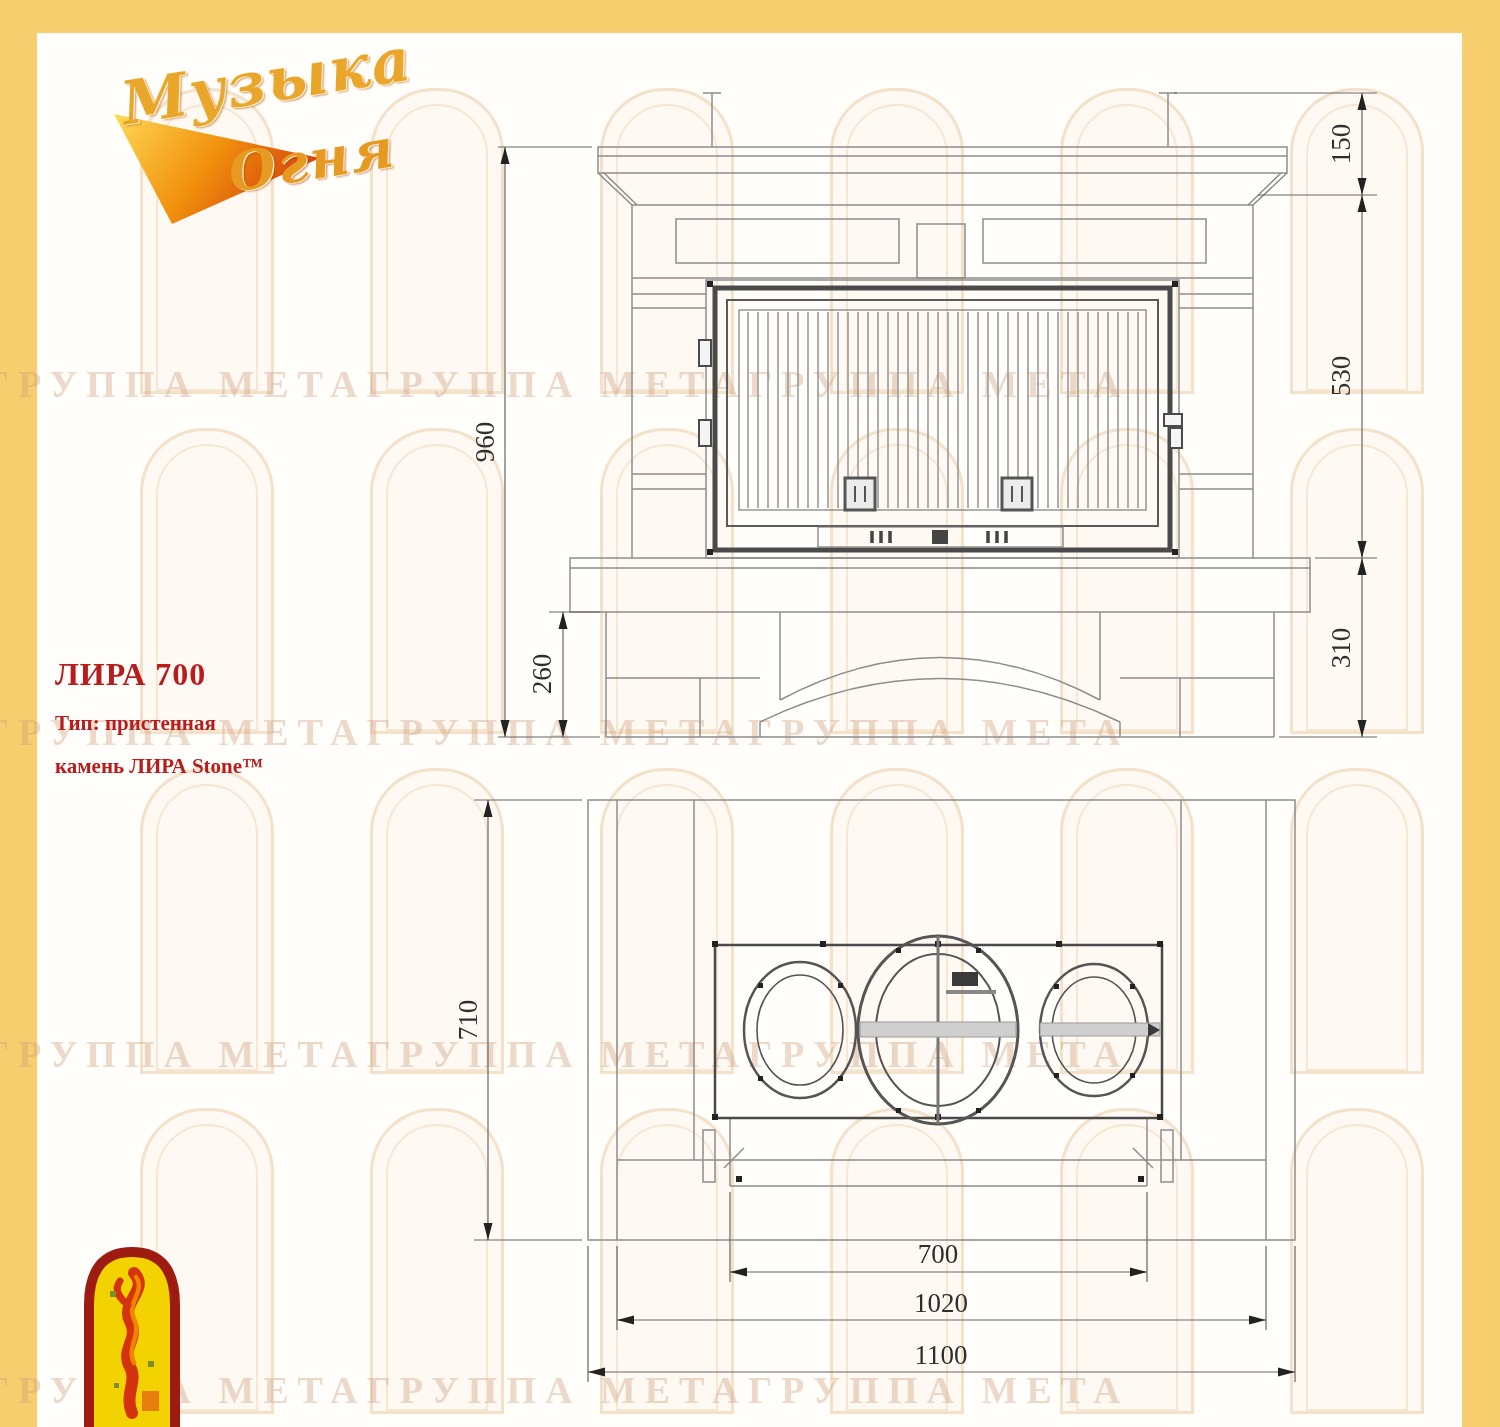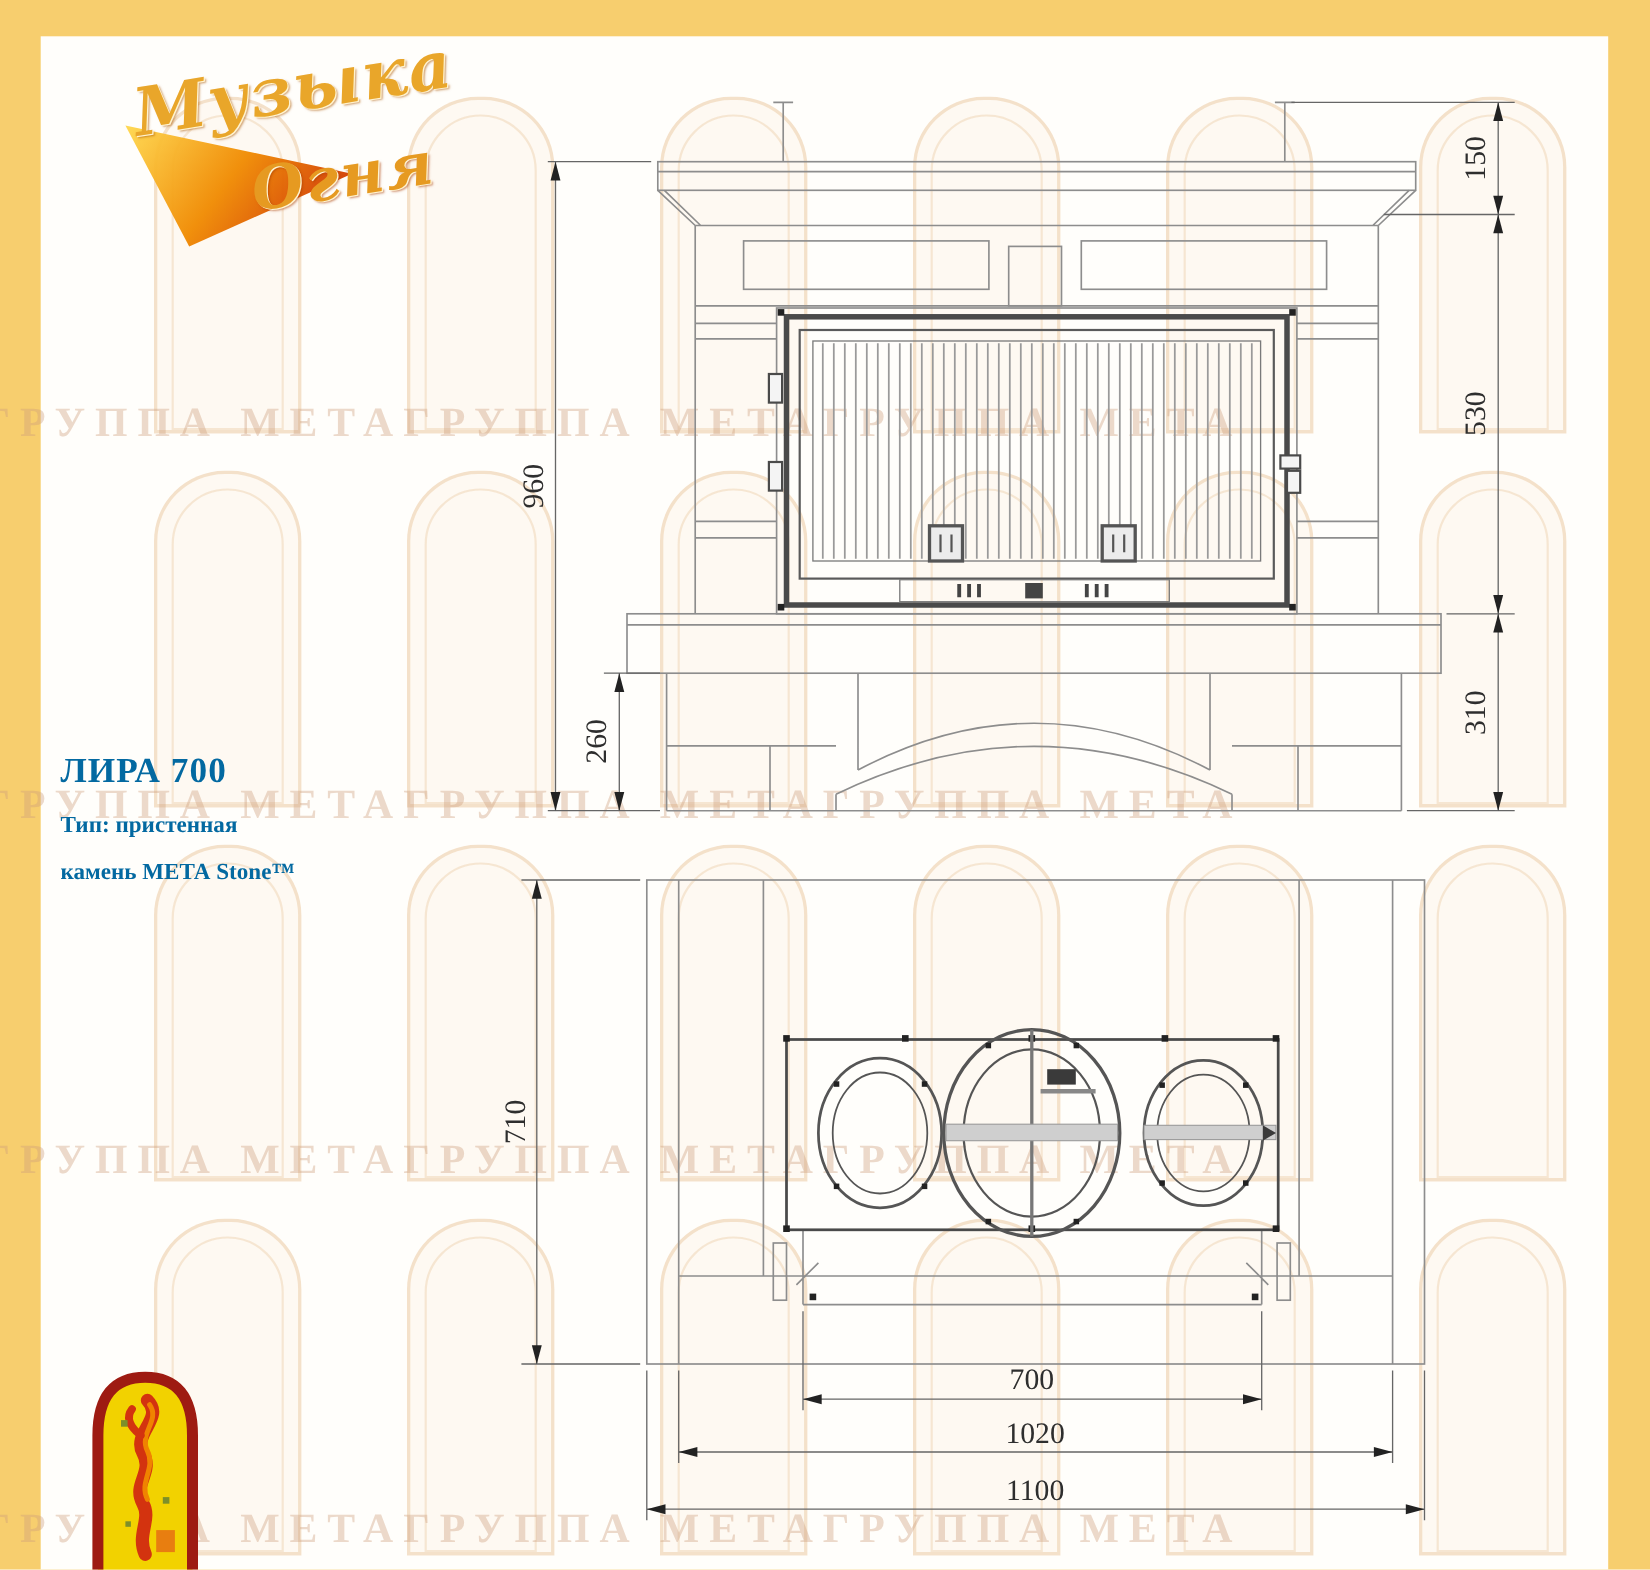--- a/index.html
+++ b/index.html
@@ -44,21 +44,21 @@
   }
   .brand-word2 {
     position:absolute; left:128px; top:84px; transform:rotate(-9deg);
     font-family:"DejaVu Serif", serif; font-style:italic; font-weight:bold;
     font-size:54px; color:#E69A21;
     text-shadow:1px 1px 0 #fff3d0, 2px 2px 2px rgba(170,60,0,0.55);
     letter-spacing:2px;
   }
 
   
-  .spec { position:absolute; left:55px; top:682px; width:460px; z-index:3; color:#0369a1; }
+  .spec { position:absolute; left:55px; top:656px; width:460px; z-index:3; color:#b91c1c; }
   .spec-title { font-size:32px; font-weight:bold; margin-bottom:9px; letter-spacing:1px; }
   .spec-line  { font-size:21px; font-weight:bold; line-height:43px; }
 
   
   .meta-logo { position:absolute; left:80px; top:1243px; z-index:3; }
 </style>
 </head>
 <body>
 
 <div class="page">
@@ -282,21 +282,21 @@
       </defs>
       <polygon points="4,8 210,52 62,118" fill="url(#triGrad)" opacity="0.95"></polygon>
     </svg>
     <div class="brand-word1">Музыка</div>
     <div class="brand-word2">Огня</div>
   </div>
 
   <div class="spec">
     <div class="spec-title">ЛИРА 700</div>
     <div class="spec-line">Тип: пристенная</div>
-    <div class="spec-line">камень МЕТА Stone™</div>
+    <div class="spec-line">камень ЛИРА Stone™</div>
   </div>
 
   <div class="meta-logo">
     <svg width="104" height="190" viewBox="0 0 104 190">
       <path d="M9,190 V62 Q9,9 52,9 Q95,9 95,62 V190 Z" fill="#F2D200" stroke="#9E1B12" stroke-width="10"></path>
       <path d="M54,30 C70,46 40,60 50,78 C60,96 40,106 50,124 C58,138 44,152 52,170" stroke="#D3330F" stroke-width="12" fill="none" stroke-linecap="round"></path>
       <path d="M56,34 C66,48 46,60 54,76 C62,92 46,104 54,120" stroke="#F08300" stroke-width="4.5" fill="none" stroke-linecap="round"></path>
       <path d="M48,62 C38,54 34,46 40,38" stroke="#D3330F" stroke-width="7" fill="none" stroke-linecap="round"></path>
       <rect x="62" y="148" width="17" height="20" fill="#E87E10"></rect>
       <rect x="30" y="48" width="6" height="6" fill="#7D8F2A"></rect>

